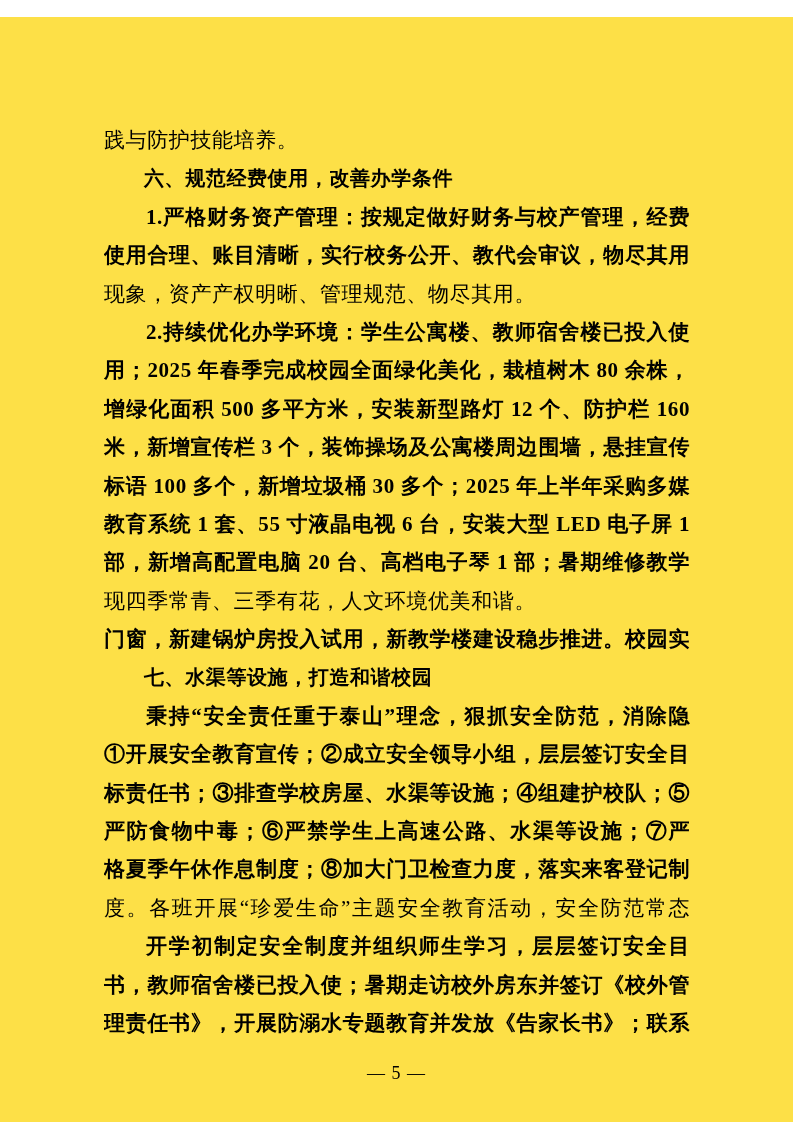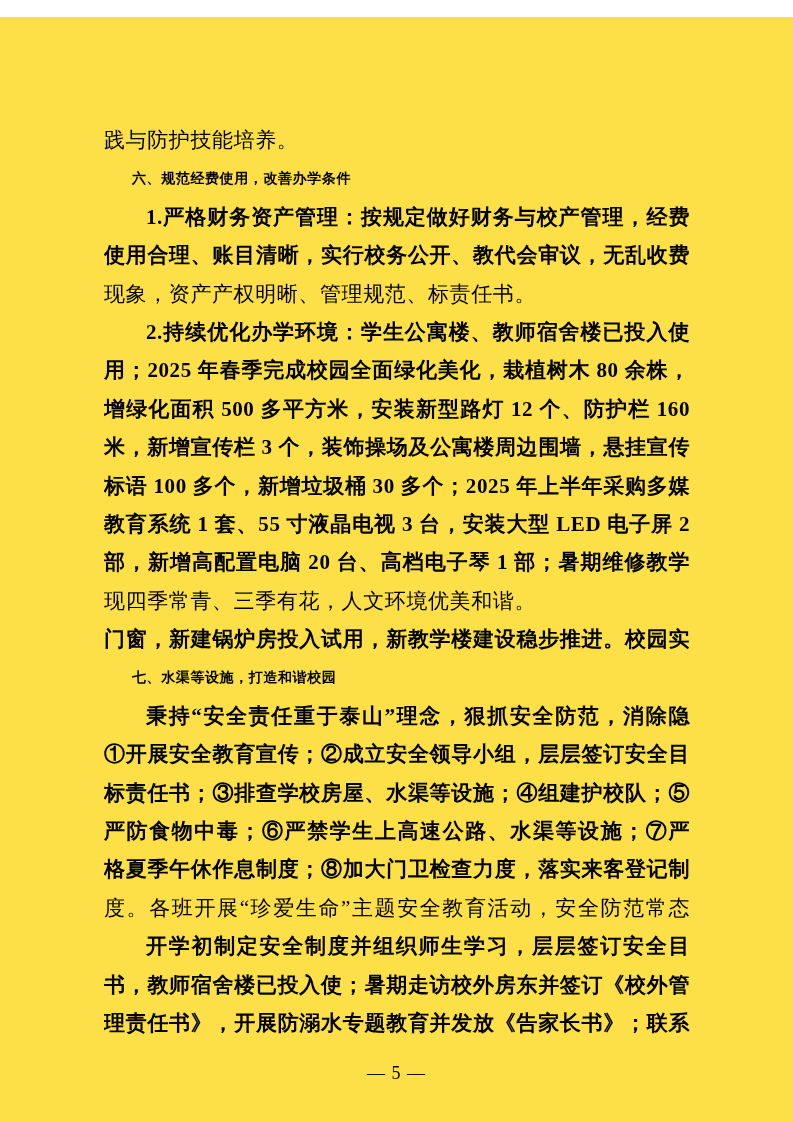--- a/index.html
+++ b/index.html
@@ -36,49 +36,49 @@
   .line.fill {
     text-align-last: justify;
     font-weight: bold;
   }
   .line.indent {
     text-indent: 2em;
   }
   .line.heading {
     font-weight: bold;
     font-family: "Liberation Sans", "DejaVu Sans", sans-serif;
-    font-size: 14px;
+    font-size: 20px;
   }
   .footer {
     position: absolute;
     left: 0;
     right: 0;
     top: 1046px;
     text-align: center;
     font-size: 18px;
     letter-spacing: 1px;
     color: #000000;
   }
 </style>
 </head>
 <body>
 
 <div class="page">
   <div class="content">
       <div class="line">践与防护技能培养。</div>
       <div class="line heading indent">六、规范经费使用，改善办学条件</div>
       <div class="line indent fill">1.严格财务资产管理：按规定做好财务与校产管理，经费</div>
-      <div class="line fill">使用合理、账目清晰，实行校务公开、教代会审议，无乱收费</div>
-      <div class="line">现象，资产产权明晰、管理规范、标责任书。</div>
+      <div class="line fill">使用合理、账目清晰，实行校务公开、教代会审议，物尽其用</div>
+      <div class="line">现象，资产产权明晰、管理规范、物尽其用。</div>
       <div class="line indent fill">2.持续优化办学环境：学生公寓楼、教师宿舍楼已投入使</div>
       <div class="line fill">用；2025 年春季完成校园全面绿化美化，栽植树木 80 余株，新</div>
       <div class="line fill">增绿化面积 500 多平方米，安装新型路灯 12 个、防护栏 160 多</div>
       <div class="line fill">米，新增宣传栏 3 个，装饰操场及公寓楼周边围墙，悬挂宣传</div>
       <div class="line fill">标语 100 多个，新增垃圾桶 30 多个；2025 年上半年采购多媒体</div>
-      <div class="line fill">教育系统 1 套、55 寸液晶电视 3 台，安装大型 LED 电子屏 2</div>
+      <div class="line fill">教育系统 1 套、55 寸液晶电视 6 台，安装大型 LED 电子屏 1</div>
       <div class="line fill">部，新增高配置电脑 20 台、高档电子琴 1 部；暑期维修教学楼</div>
       <div class="line">现四季常青、三季有花，人文环境优美和谐。</div>
       <div class="line fill">门窗，新建锅炉房投入试用，新教学楼建设稳步推进。校园实</div>
       <div class="line heading indent">七、水渠等设施，打造和谐校园</div>
       <div class="line indent fill">秉持“安全责任重于泰山”理念，狠抓安全防范，消除隐患：</div>
       <div class="line fill">①开展安全教育宣传；②成立安全领导小组，层层签订安全目</div>
       <div class="line fill">标责任书；③排查学校房屋、水渠等设施；④组建护校队；⑤</div>
       <div class="line fill">严防食物中毒；⑥严禁学生上高速公路、水渠等设施；⑦严</div>
       <div class="line fill">格夏季午休作息制度；⑧加大门卫检查力度，落实来客登记制</div>
       <div class="line">度。各班开展“珍爱生命”主题安全教育活动，安全防范常态化。</div>

